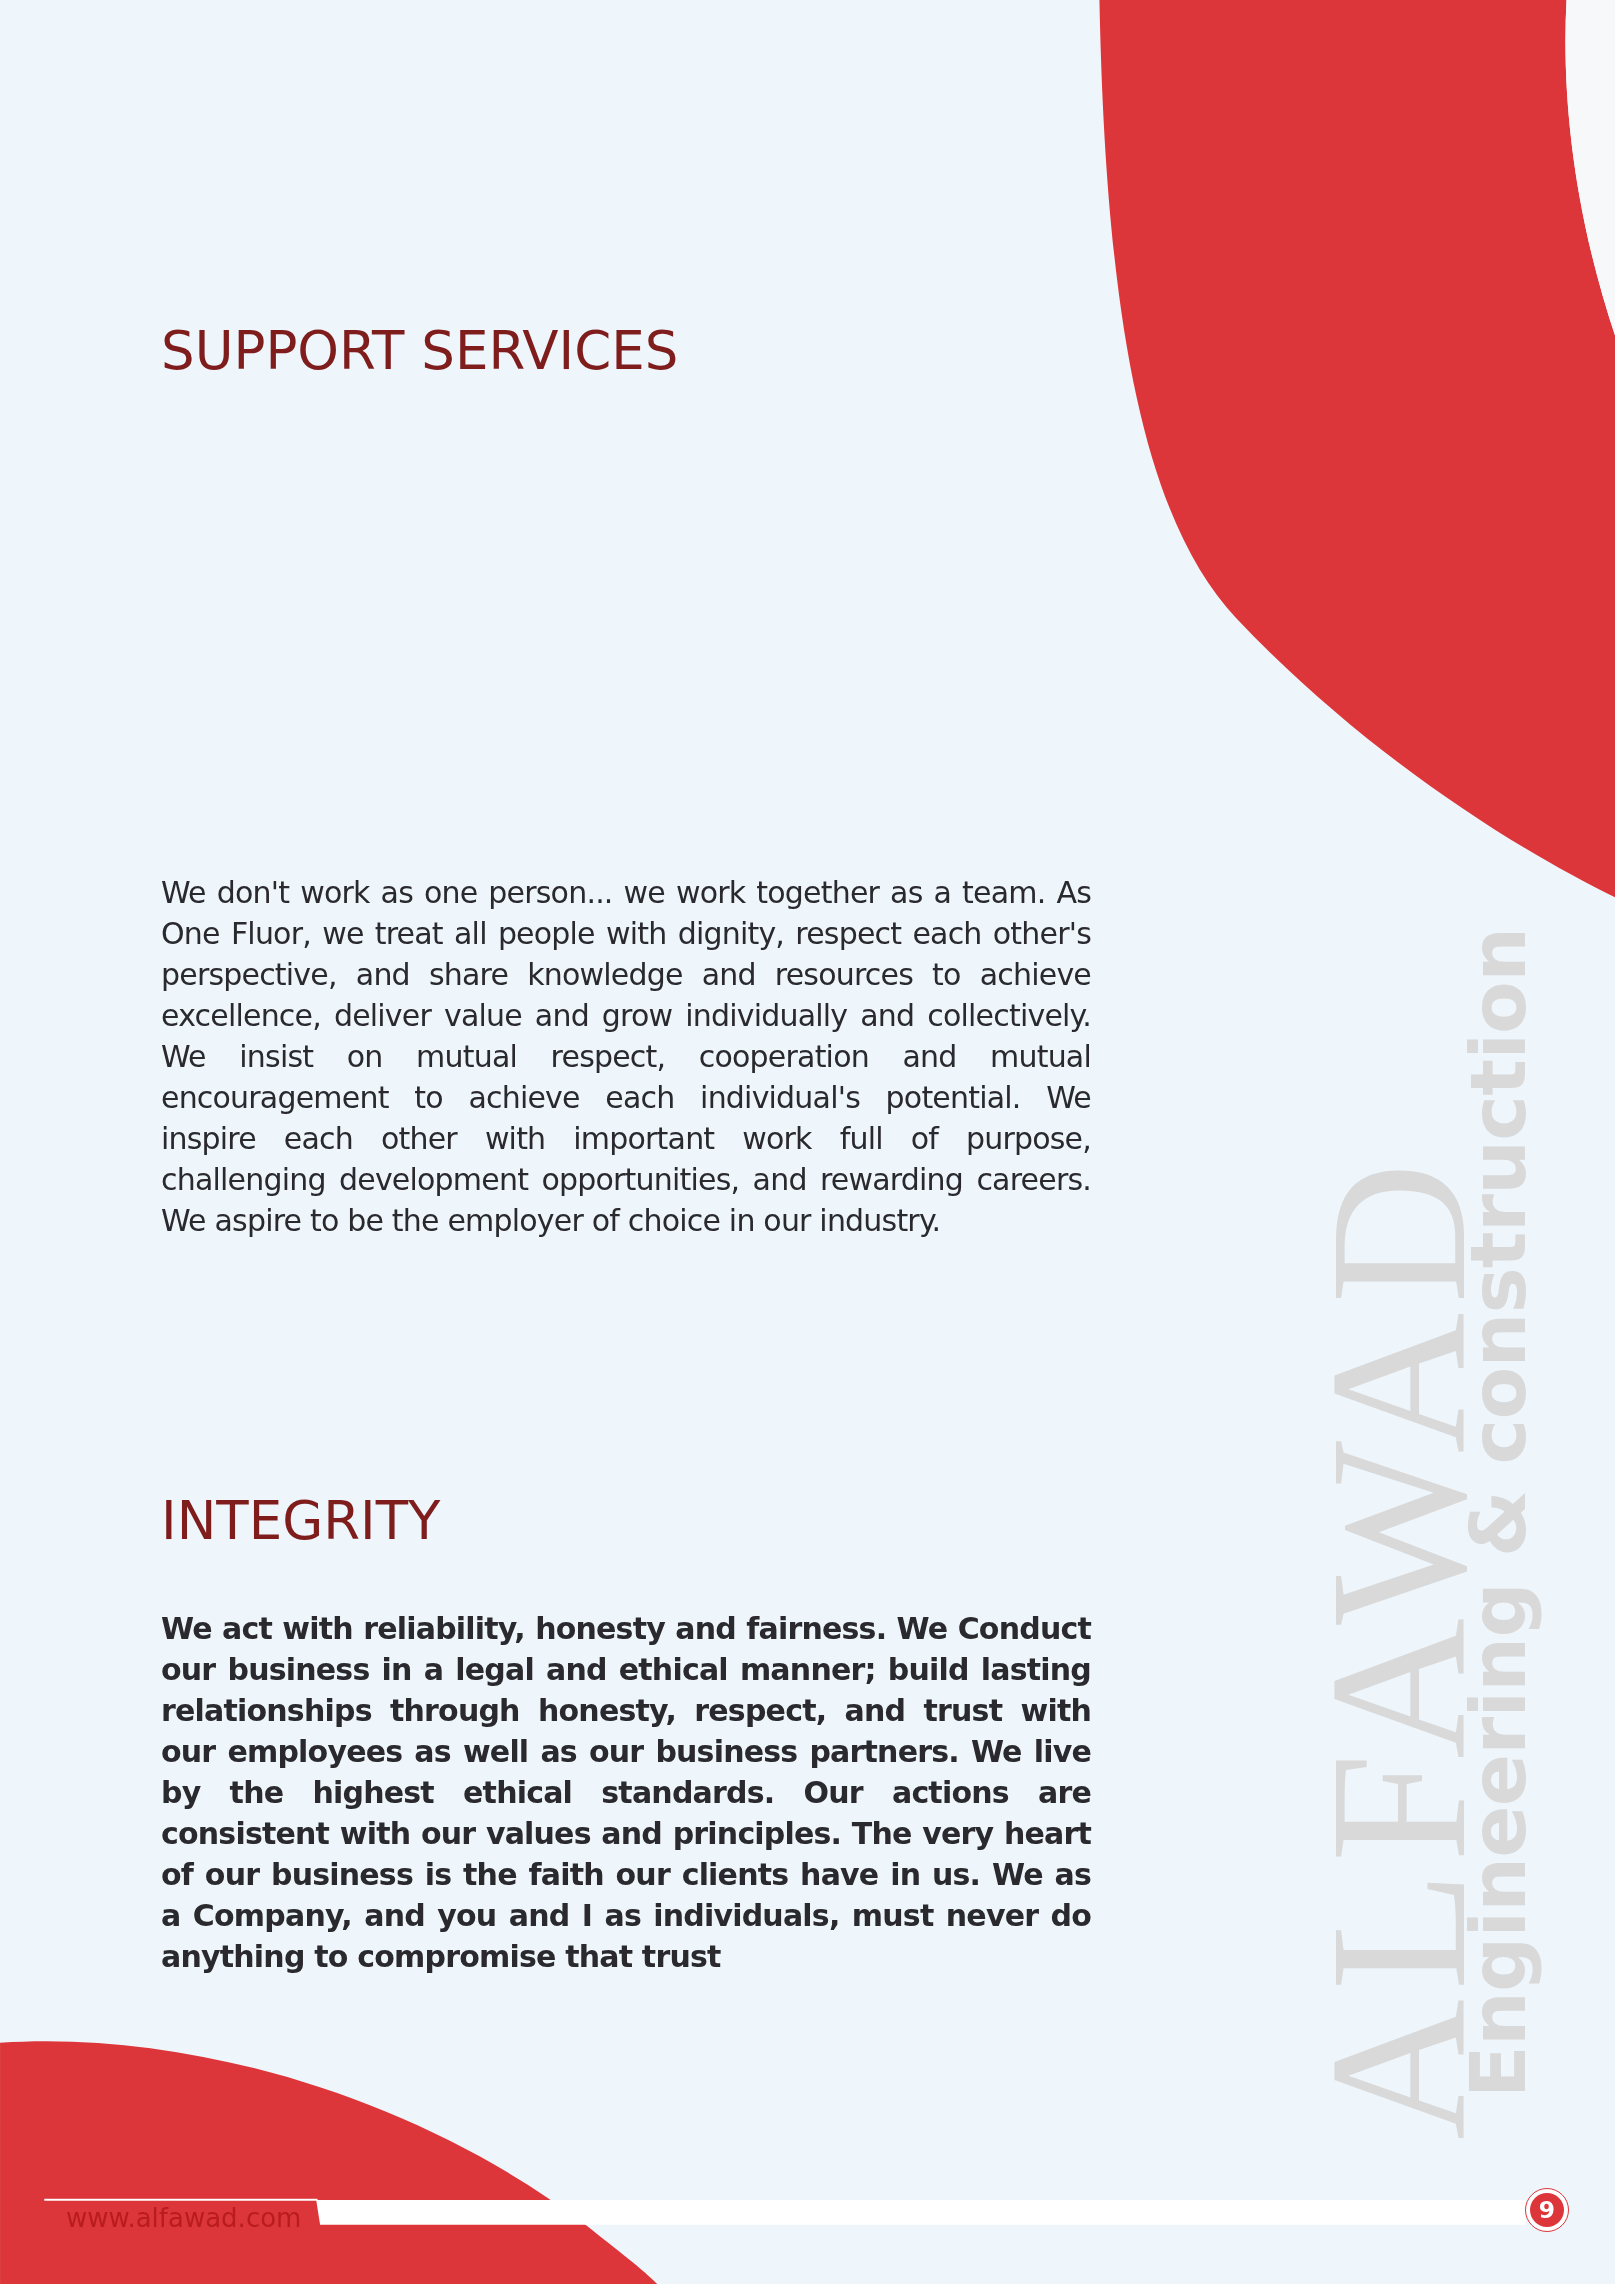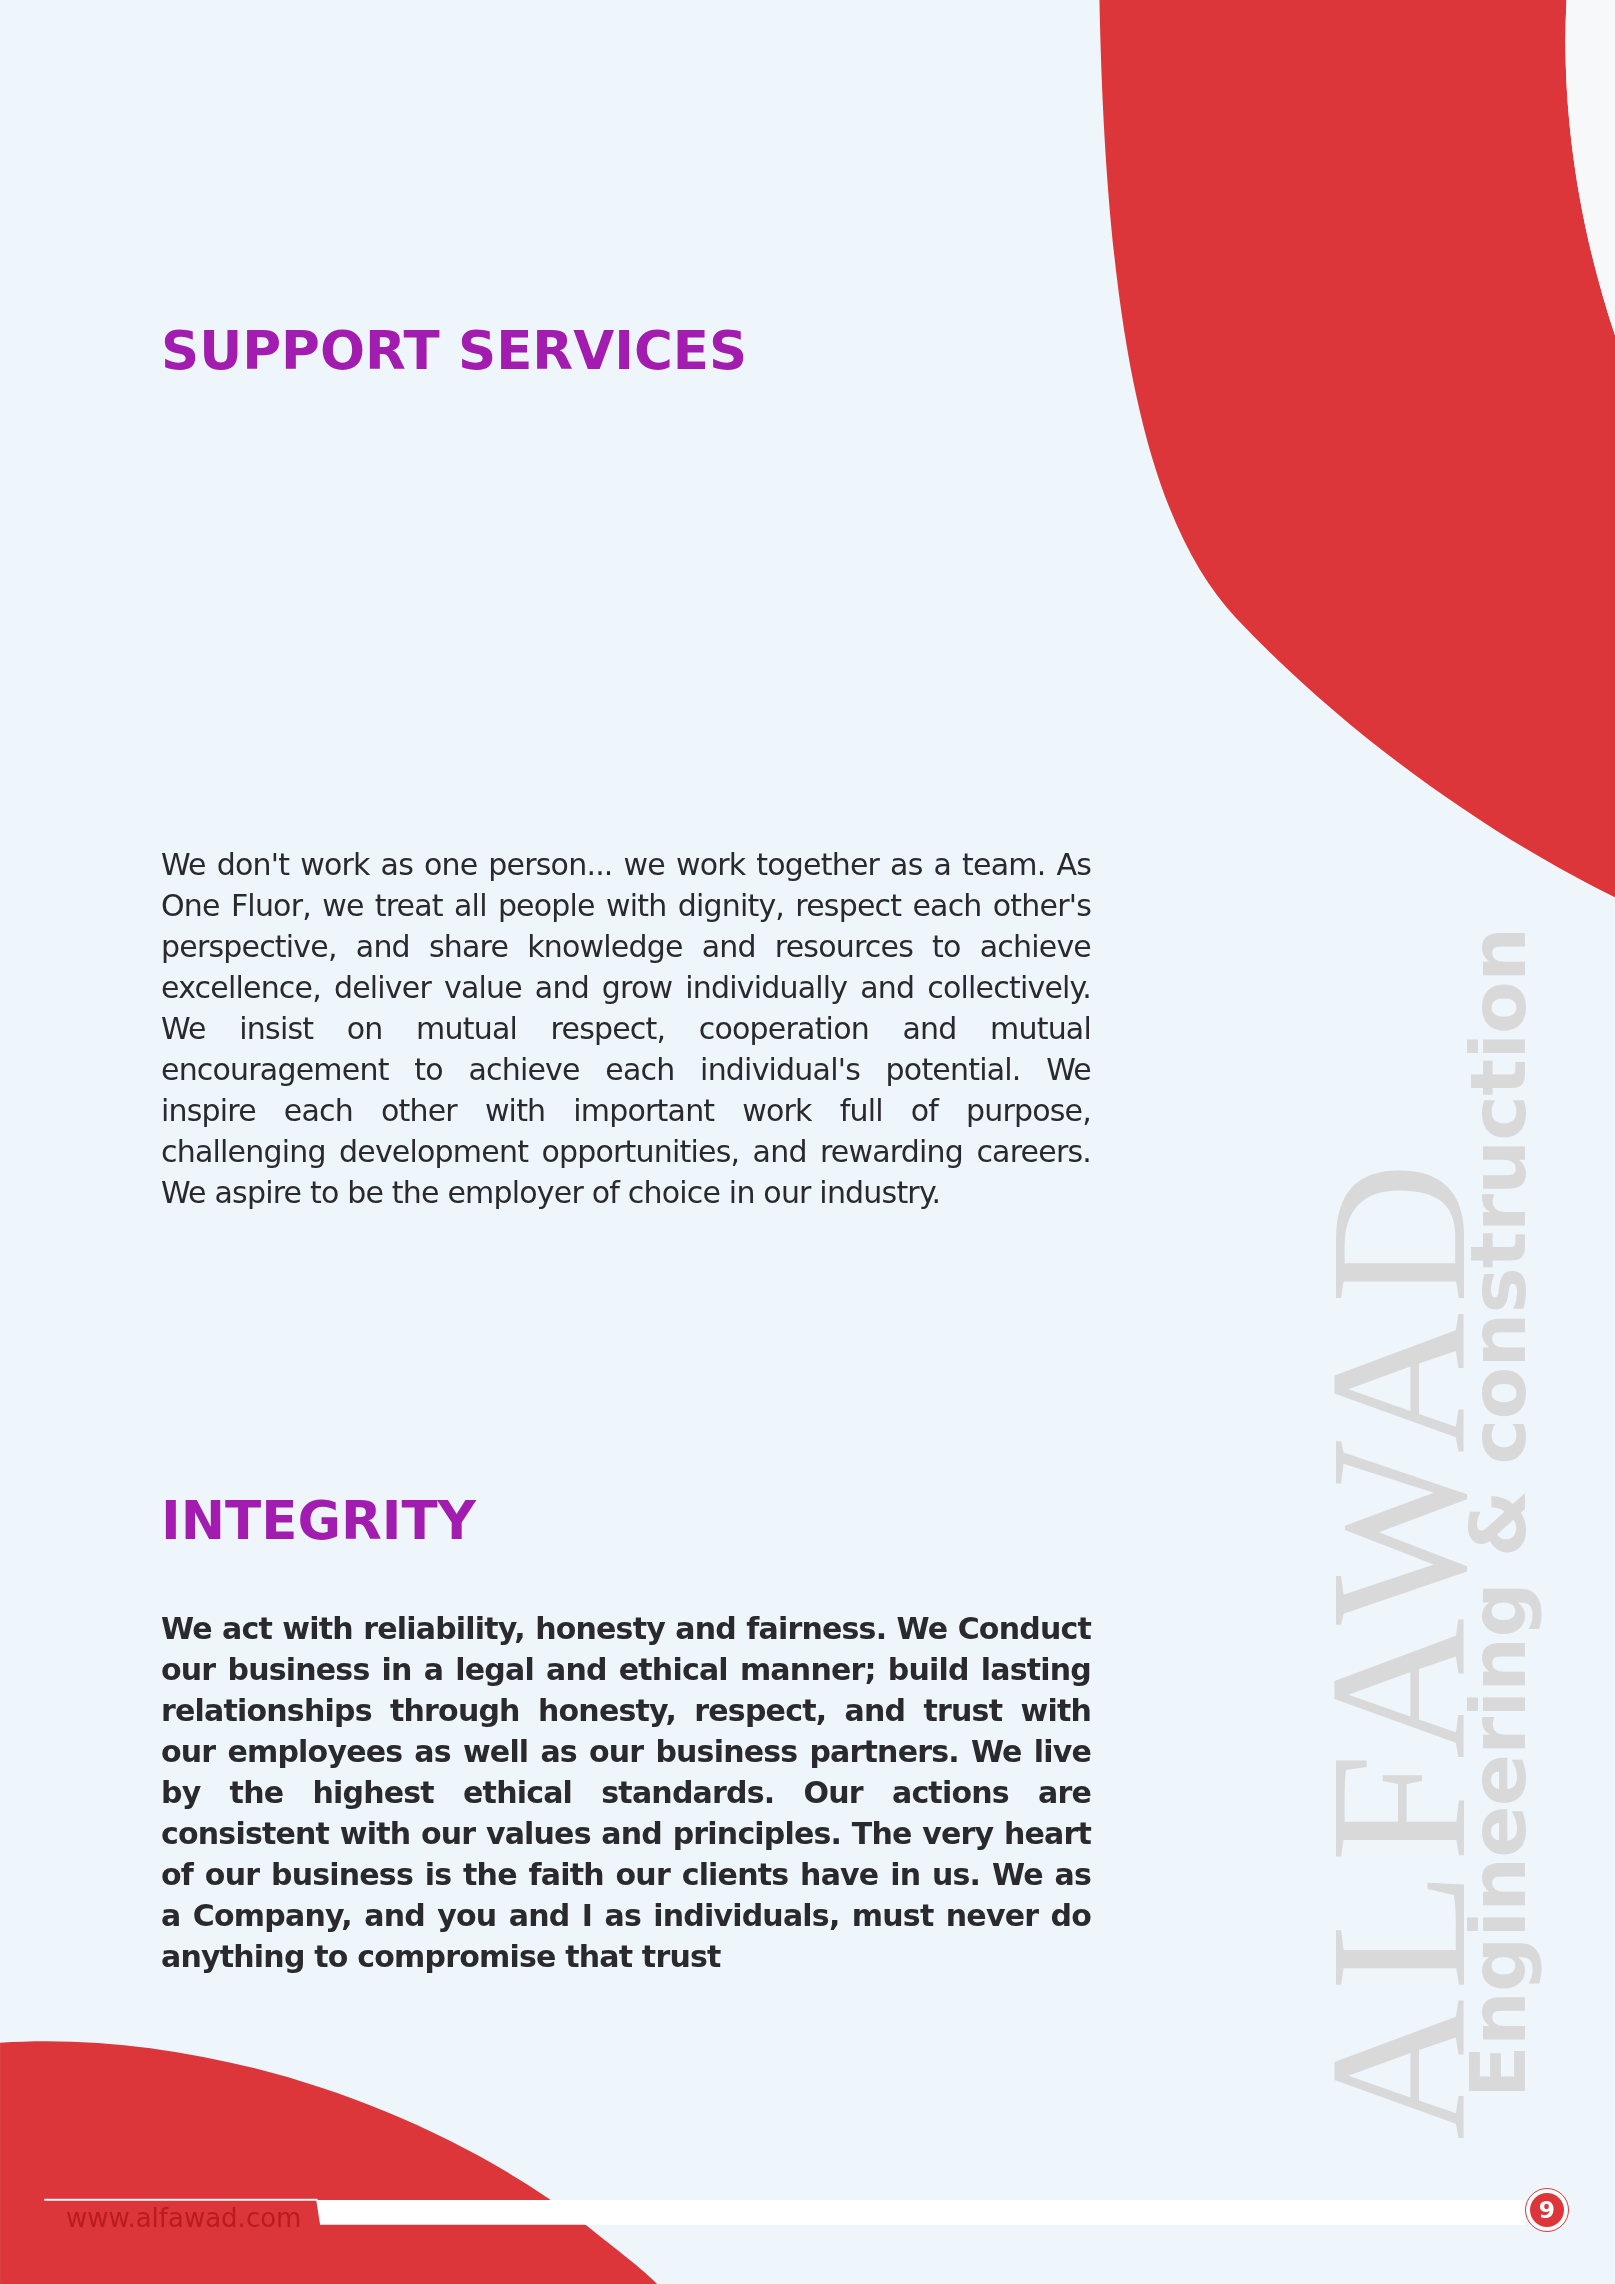--- a/index.html
+++ b/index.html
@@ -5,35 +5,35 @@
   html, body { margin: 0; padding: 0; }
   body {
     width: 1616px; height: 2284px;
     background: #eef6fc;
     position: relative; overflow: hidden;
     font-family: "Liberation Sans", "DejaVu Sans", sans-serif;
   }
   .bg-svg { position: absolute; left: 0; top: 0; width: 1616px; height: 2284px; }
   .section { position: absolute; left: 161px; width: 930px; }
   .section h2 {
-    margin: 0; color: #a21caf; font-weight: bold;
+    margin: 0; color: #7f1d1d; font-weight: normal;
     font-size: 53px; line-height: 1.0; letter-spacing: 0px;
     font-family: "DejaVu Sans", sans-serif;
   }
   .section p {
     margin: 0; color: #2a2a2e;
     font-size: 30px; line-height: 41px;
     text-align: justify; text-align-last: left;
     font-family: "DejaVu Sans", sans-serif;
     letter-spacing: -0.8px;
   }
   #sec-support { top: 324px; }
   #sec-support p { margin-top: 52px; }
   #sec-team { top: 775px; }
-  #sec-team p { margin-top: 69px; }
+  #sec-team p { margin-top: 97px; }
   #sec-integrity { top: 1494px; }
   #sec-integrity p { margin-top: 61px; font-weight: bold; }
 
   .wm-big {
     position: absolute; left: 1301px; top: 2140px;
     transform: rotate(-90deg); transform-origin: 0 0;
     color: #d9d9d9; font-family: "Liberation Serif", serif;
     font-size: 195px; line-height: 1; white-space: nowrap;
     letter-spacing: 9px;
   }

